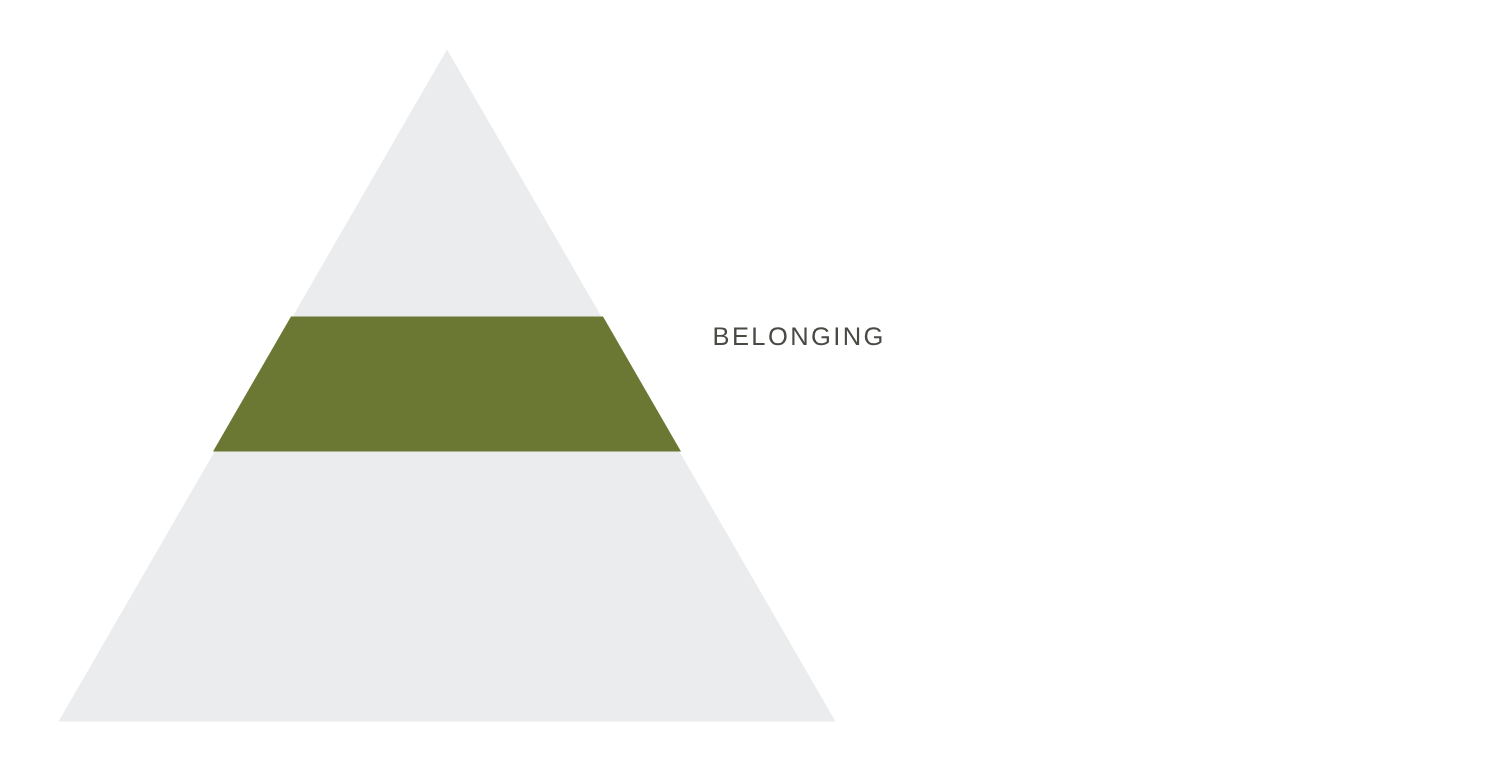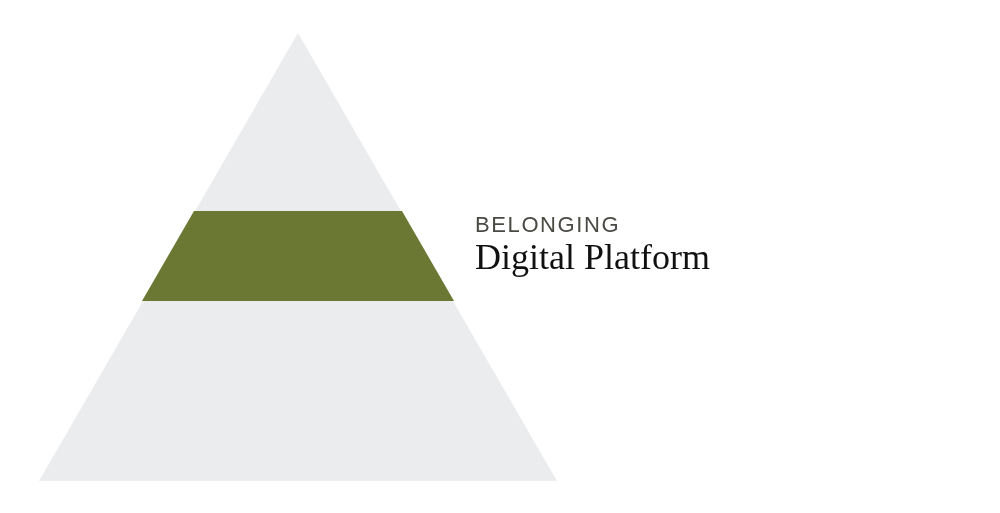--- a/index.html
+++ b/index.html
@@ -1,21 +1,21 @@
 <!DOCTYPE html>
 <html><head>
   <meta charset="utf-8">
   <style>
     html, body { margin: 0; padding: 0; background: #ffffff; }
     body { width: 1000px; height: 513px; position: relative; overflow: hidden; }
     .pyramid { position: absolute; left: 0; top: 0; }
     .label-block { position: absolute; left: 475px; top: 215px; }
     .eyebrow {
       font-family: "Liberation Sans", sans-serif;
-      font-size: 22px;
+      font-size: 17px;
       letter-spacing: 1.6px;
       color: #4a4a45;
       font-weight: normal;
       line-height: 20px;
     }
     .title {
       font-family: "Liberation Serif", serif;
       font-size: 36px;
       color: #111111;
       line-height: 40px;
@@ -25,14 +25,13 @@
 </head>
 <body>
 
 <svg class="pyramid" width="1000" height="513">
   <polygon points="298,33 557,481 39,481" fill="#ebecee"></polygon>
   <polygon points="194,211 402,211 454,301 142,301" fill="#6b7834"></polygon>
 </svg>
 
 <div class="label-block">
   <div class="eyebrow">BELONGING</div>
-  <div class="title">Digital Platform</div>
 </div>
 
 </body></html>

